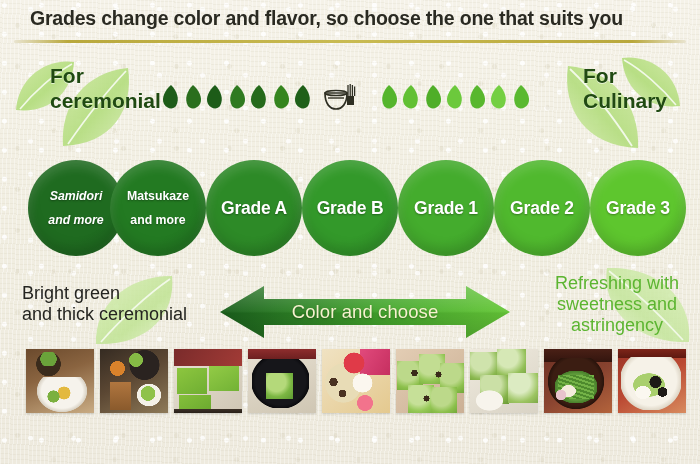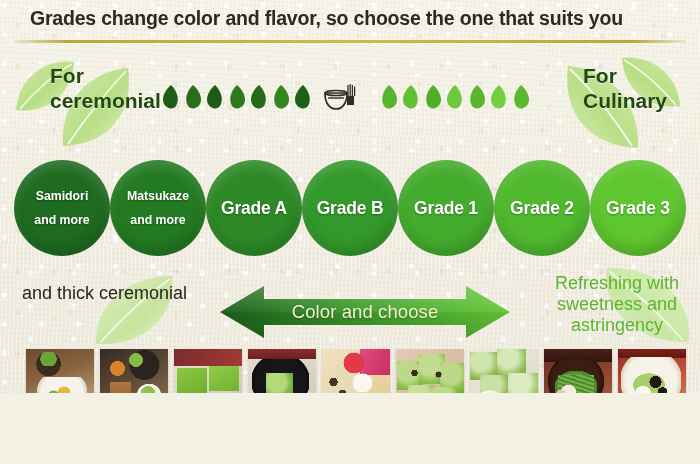--- a/index.html
+++ b/index.html
@@ -2,21 +2,21 @@
 <html><head>
 <meta charset="utf-8">
 <style>
   html,body{margin:0;padding:0;}
   body{
     width:700px;height:464px;overflow:hidden;
     font-family:"Liberation Sans", sans-serif;
     background:#f3f0e4;
   }
   #stage{
-    position:relative;width:700px;height:393px;overflow:hidden;
+    position:relative;width:700px;height:464px;overflow:hidden;
     background:
       radial-gradient(circle at 12% 18%, rgba(255,255,255,.85) 0 2px, transparent 3px),
       radial-gradient(circle at 33% 62%, rgba(214,208,186,.35) 0 2px, transparent 3px),
       radial-gradient(circle at 71% 28%, rgba(255,255,255,.75) 0 2px, transparent 3px),
       radial-gradient(circle at 88% 78%, rgba(214,208,186,.3) 0 2px, transparent 3px),
       linear-gradient(180deg,#f5f2e8 0%,#f1eee1 45%,#eeeade 100%);
     background-size:37px 29px,53px 41px,43px 33px,61px 47px,100% 100%;
   }
   
   #stage::before{
@@ -249,21 +249,21 @@
     <svg width="36" height="30" viewBox="0 0 36 30">
       <path d="M3 11 L25 11 C25 22 20 27 14 27 C8 27 3 22 3 11 Z" fill="none" stroke="#2e2e22" stroke-width="1.7"></path>
       <path d="M6 16 L22 16" stroke="#2e2e22" stroke-width="1.4"></path>
       <ellipse cx="14" cy="11" rx="11" ry="2.6" fill="none" stroke="#2e2e22" stroke-width="1.5"></ellipse>
       <rect x="25" y="14" width="7" height="9" fill="#2e2e22"></rect>
       <path d="M26 14 L26 3 M28.2 14 L28.2 2 M30.4 14 L30.4 3 M32.6 14 L32.6 4.5" stroke="#2e2e22" stroke-width="1.3"></path>
     </svg>
   </div>
 
   <div class="circles" id="circles">
-      <div class="circ" style="left: 14px; background: radial-gradient(circle at 36% 28%, rgb(31, 107, 32) 0%, rgb(31, 107, 32) 58%, rgba(0, 0, 0, 0.13) 100%), rgb(31, 107, 32);">
+      <div class="circ" style="left: 28px; background: radial-gradient(circle at 36% 28%, rgb(31, 107, 32) 0%, rgb(31, 107, 32) 58%, rgba(0, 0, 0, 0.13) 100%), rgb(31, 107, 32); font-style: italic;">
         <div class="sm">Samidori</div>
         <div class="sm l2">and more</div>
       </div>
       <div class="circ" style="left: 110px; background: radial-gradient(circle at 36% 28%, rgb(35, 122, 34) 0%, rgb(35, 122, 34) 58%, rgba(0, 0, 0, 0.13) 100%), rgb(35, 122, 34);">
         <div class="sm">Matsukaze</div>
         <div class="sm l2">and more</div>
       </div>
       <div class="circ" style="left: 206px; background: radial-gradient(circle at 36% 28%, rgb(45, 138, 39) 0%, rgb(45, 138, 39) 58%, rgba(0, 0, 0, 0.13) 100%), rgb(45, 138, 39);">
         <div class="big">Grade A</div>
       </div>
@@ -275,20 +275,21 @@
       </div>
       <div class="circ" style="left: 494px; background: radial-gradient(circle at 36% 28%, rgb(80, 185, 46) 0%, rgb(80, 185, 46) 58%, rgba(0, 0, 0, 0.13) 100%), rgb(80, 185, 46);">
         <div class="big">Grade 2</div>
       </div>
       <div class="circ" style="left: 590px; background: radial-gradient(circle at 36% 28%, rgb(94, 198, 46) 0%, rgb(94, 198, 46) 58%, rgba(0, 0, 0, 0.13) 100%), rgb(94, 198, 46);">
         <div class="big">Grade 3</div>
       </div>
     </div>
 
   <div class="sidetext" id="left-text">
+    <div>Bright green</div>
     <div>and thick ceremonial</div>
   </div>
 
   <div class="arrowwrap">
     <svg width="290" height="56" viewBox="0 0 290 56" style="display:block">
       <defs>
         <linearGradient id="arrowgrad" x1="0" y1="0" x2="1" y2="0">
           <stop offset="0%" stop-color="#1a5f1c"></stop>
           <stop offset="22%" stop-color="#2a7c24"></stop>
           <stop offset="55%" stop-color="#43a52c"></stop>

